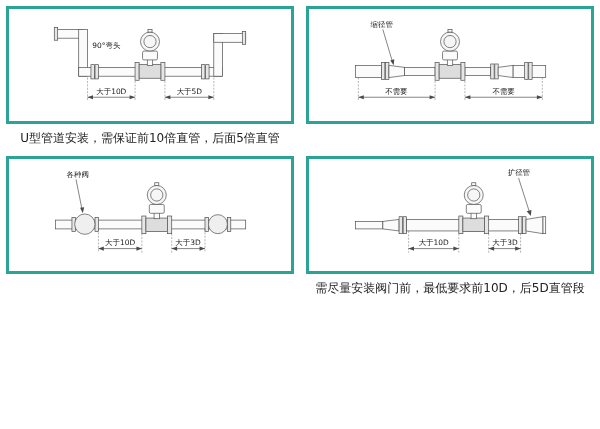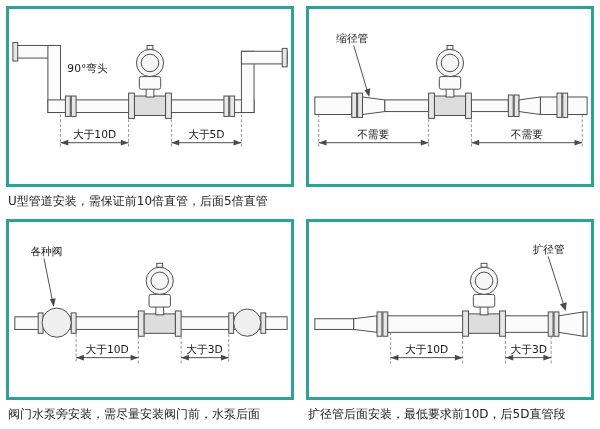--- a/index.html
+++ b/index.html
@@ -9,25 +9,25 @@
     font-family: "DejaVu Sans", "Liberation Sans", sans-serif;
   }
   .grid {
     display: grid; grid-template-columns: 1fr 1fr;
     column-gap: 12px; row-gap: 2px;
     padding: 6px 6px 0 6px;
   }
   .cell { display: flex; flex-direction: column; }
   .panel-box {
     border: 3px solid var(--accent, #2ba396);
-    background: #fff; height: 181px; overflow: hidden;
+    background: #fff; height: 118px; overflow: hidden;
   }
   .panel-box svg { display: block; width: 100%; height: 100%; }
   .caption {
-    font-size: 12px; color: #222222;
+    text-align: center; font-size: 12px; color: #222222;
     padding: 5px 2px 7px 2px; line-height: 1.5;
   }
   svg .pipe rect, svg .pipe path { fill: #fbfbfb; stroke: #4a4a4a; stroke-width: 1; }
   svg .pipe circle { fill: #f6f6f6; stroke: #4a4a4a; stroke-width: 1; }
   svg rect.flange { fill: #e7e7e7; stroke: #4a4a4a; }
   svg rect.meterbody { fill: #dddddd; stroke: #4a4a4a; }
   svg circle.valve { fill: #efefef; stroke: #4a4a4a; }
   svg .dim line { stroke: #4a4a4a; stroke-width: 1; }
   svg line.witness { stroke: #777777; stroke-width: 0.8; stroke-dasharray: 3 2; }
   svg .ah { fill: #4a4a4a; stroke: none; }
@@ -179,21 +179,20 @@
           <line x1="177" y1="110" x2="177" y2="138" class="witness"></line>
           <line x1="226" y1="103" x2="226" y2="138" class="witness"></line>
           <line x1="177" y1="132" x2="226" y2="132"></line>
           <path class="ah" d="M177 132 L185 129 L185 135 Z"></path>
           <path class="ah" d="M226 132 L218 129 L218 135 Z"></path>
           <text x="201" y="127" class="dimlabel">大于3D</text>
         </g>
       </svg>
     </div>
     <div class="caption">
-      <div>阀门水泵旁安装，需尽量安装阀门前，水泵后面</div>
     </div>
   </section>
 
   <section class="cell">
     <div class="panel-box">
       <svg viewBox="0 0 290 165" preserveAspectRatio="xMidYMid meet">
         <g class="pipe">
           <rect x="6" y="92" width="40" height="11"></rect>
           <path d="M46 92 L70 89 L70 106 L46 103 Z"></path>
           <rect x="70" y="85" width="5" height="25" class="flange"></rect>
@@ -230,16 +229,16 @@
         <g class="dim">
           <line x1="202" y1="110" x2="202" y2="138" class="witness"></line>
           <line x1="249" y1="110" x2="249" y2="138" class="witness"></line>
           <line x1="202" y1="132" x2="249" y2="132"></line>
           <path class="ah" d="M202 132 L210 129 L210 135 Z"></path>
           <path class="ah" d="M249 132 L241 129 L241 135 Z"></path>
           <text x="226" y="127" class="dimlabel">大于3D</text>
         </g>
       </svg>
     </div>
-    <div class="caption">扩径管后面安装，最低要求前10D，后5D直管段</div>
+    <div class="caption">需尽量安装阀门前，最低要求前10D，后5D直管段</div>
   </section>
 
 </div>
 
 </body></html>

